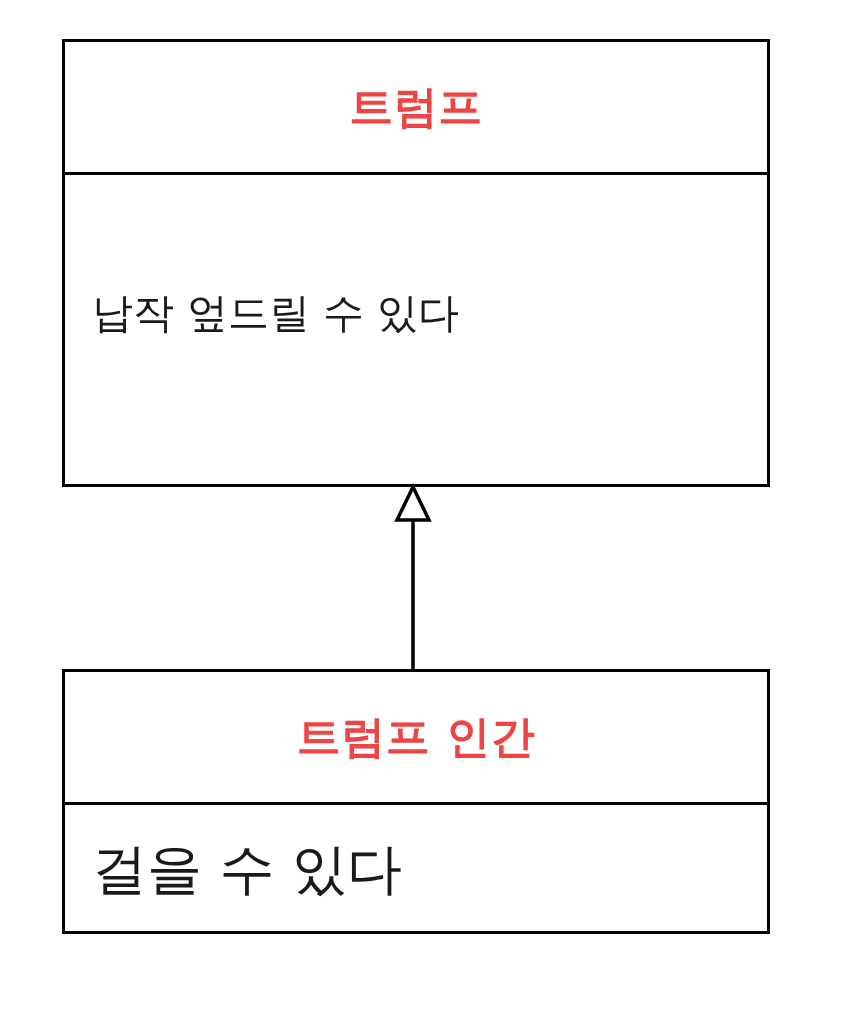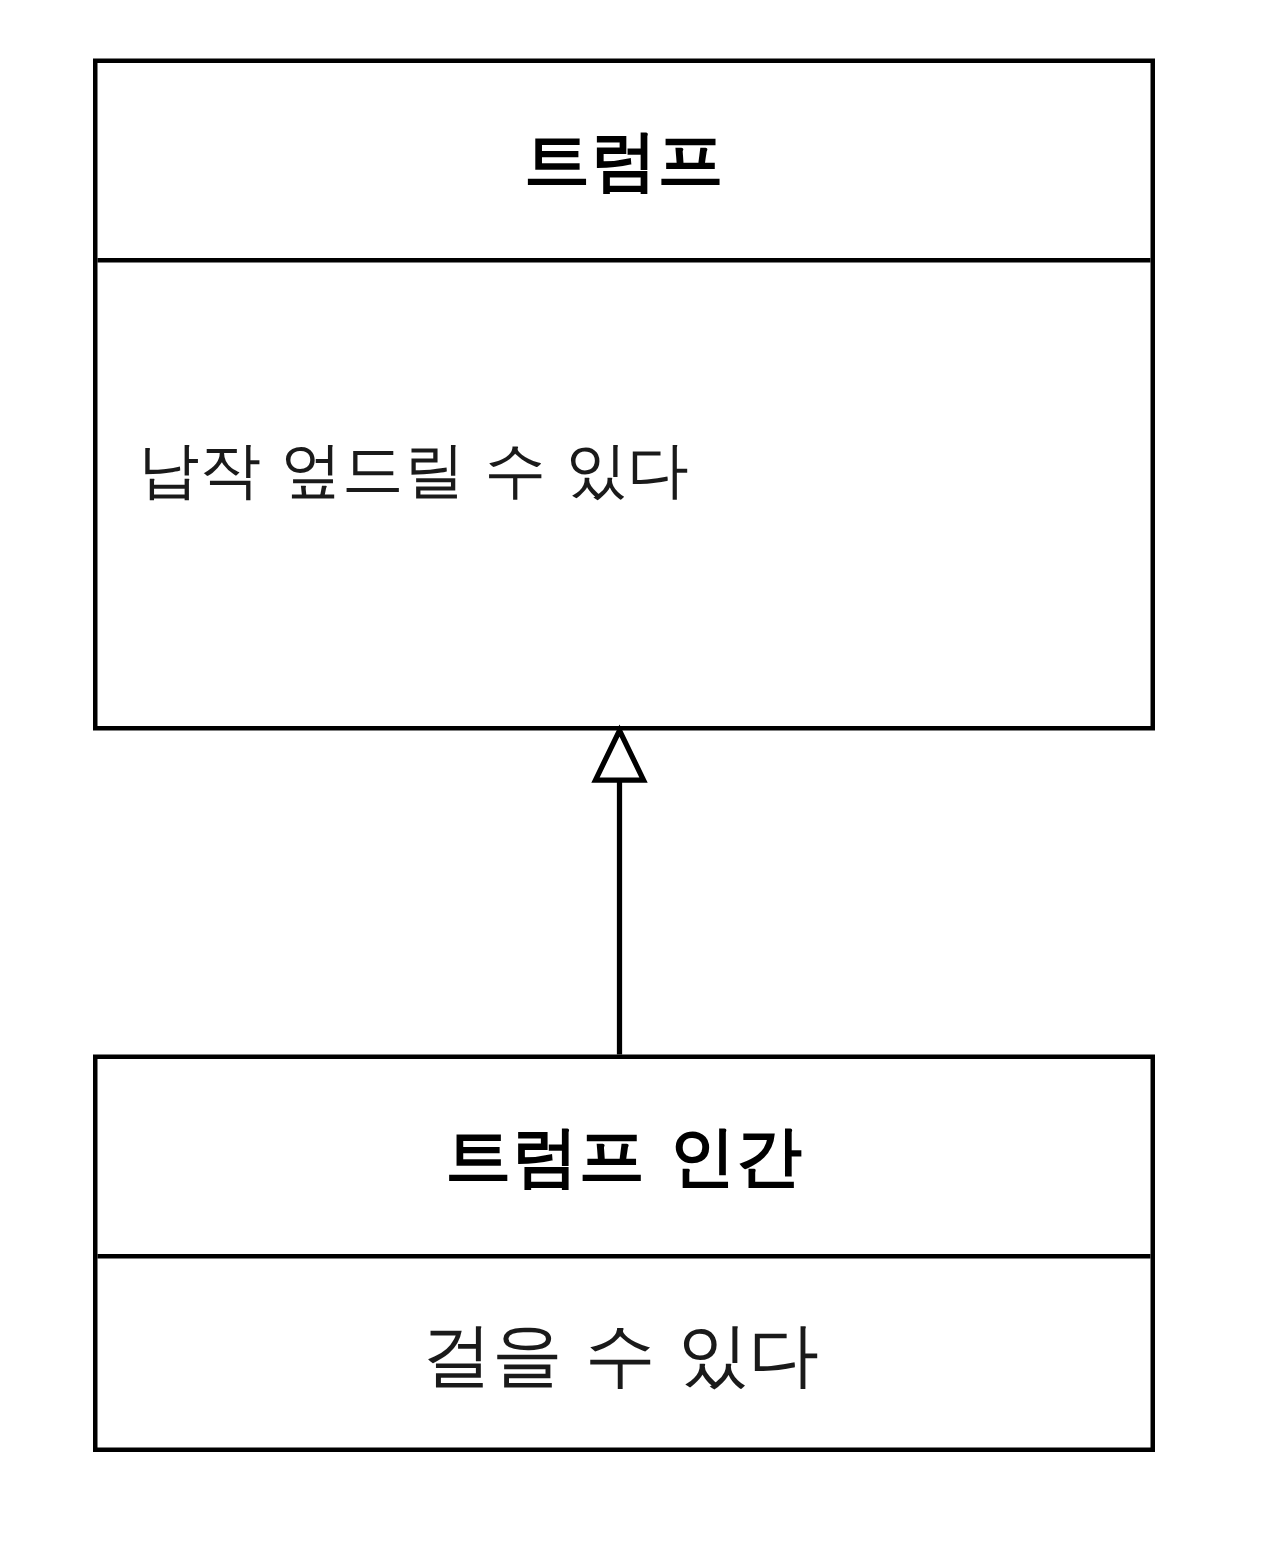--- a/index.html
+++ b/index.html
@@ -26,21 +26,21 @@
     background: #ffffff;
     border: 3px solid #000000;
   }
   .uml-class-name {
     box-sizing: border-box;
     display: flex;
     align-items: center;
     justify-content: center;
     width: 100%;
     font-weight: bold;
-    color: #000000;
+    color: #ef4444;
     letter-spacing: 0.5px;
     white-space: nowrap;
   }
   .uml-divider {
     width: 100%;
     height: 3px;
     background: #000000;
   }
   .uml-class-body {
     box-sizing: border-box;
@@ -74,34 +74,33 @@
   }
   #class-superclass .uml-member {
     font-size: 41px;
     line-height: 1.0;
   }
   #class-superclass .uml-member.first { margin-bottom: 62px; margin-top: 18px; }
 
   
   #class-subclass {
     left: 62px;
-    top: 703px;
+    top: 669px;
     width: 708px;
     height: 265px;
-    text-align: center;
   }
   #class-subclass .uml-class-name {
     height: 130px;
     font-size: 44px;
   }
   #class-subclass .uml-class-body {
     height: 129px;
   }
   #class-subclass .uml-member {
-    font-size: 47px;
+    font-size: 55px;
     line-height: 1.0;
   }
 
   
   #generalization {
     position: absolute;
     left: 390px;
     top: 480px;
     width: 50px;
     height: 230px;

